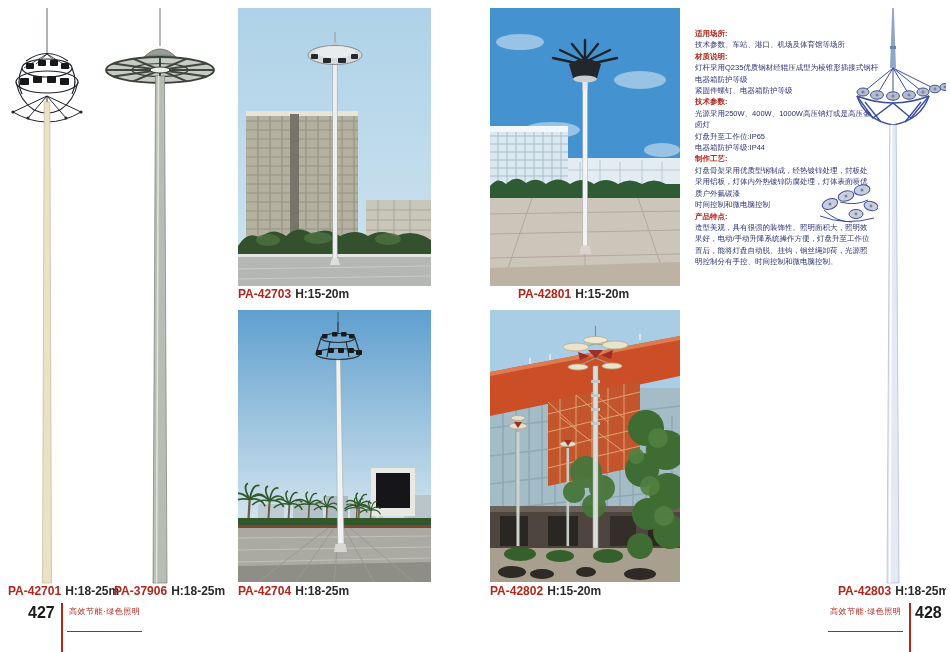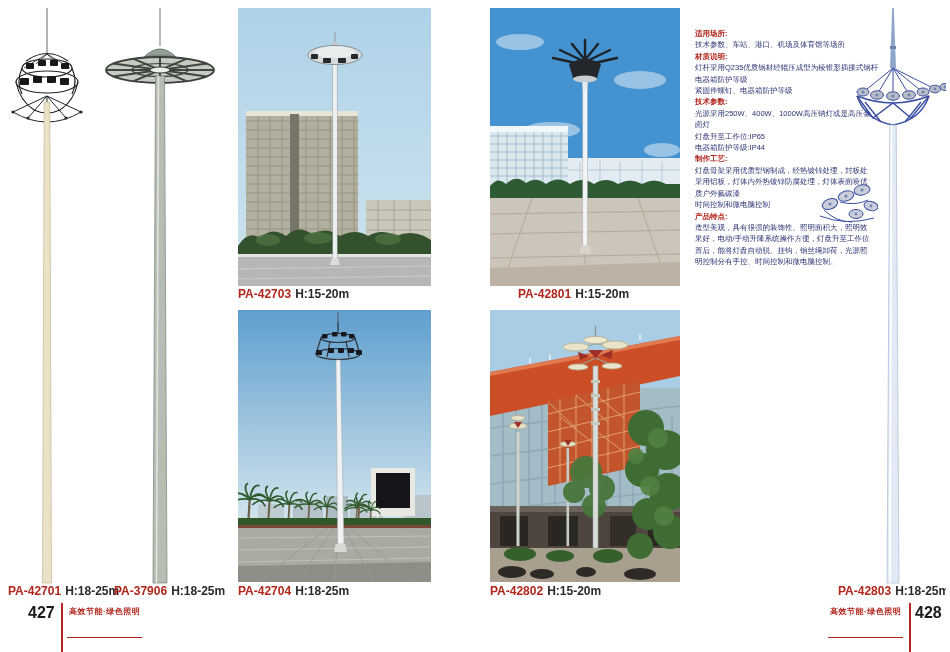--- a/index.html
+++ b/index.html
@@ -12,22 +12,22 @@
   .label .code { color:#b2261c; }
   .label .h { color:#2a2a2a; margin-left:4px; }
 
   .desc { position:absolute; left:695px; top:28px; width:185px;
           font-size:7.5px; line-height:11.4px; color:#2c3272; }
   .desc .t { color:#b2261c; font-weight:bold; }
   .desc div { white-space:nowrap; }
 
   .pageno { position:absolute; font-size:16px; font-weight:bold; color:#1a1a1a; }
   .vrule  { position:absolute; width:2px; background:#b2261c; }
-  .slogan { position:absolute; font-size:8px; font-weight:bold; color:#b2261c;
-            border-bottom:1.5px solid #b2261c; padding:0 2px 20px 2px; white-space:nowrap; letter-spacing:0.5px; }
+  .slogan { position:absolute; font-size:8px; font-weight:normal; color:#b2261c;
+            border-bottom:1.5px solid #b2261c; padding:0 2px 14px 2px; white-space:nowrap; letter-spacing:0.5px; }
 </style>
 </head>
 <body>
 
 <div class="page">
 
   <svg class="art" style="left:0;top:6px" width="110" height="578" viewBox="0 0 110 578">
     <line x1="47" y1="2" x2="47" y2="48" stroke="#9aa0a0" stroke-width="1.6"></line>
     <g>
       <g stroke="#23262a" fill="none" stroke-width="1.2">

